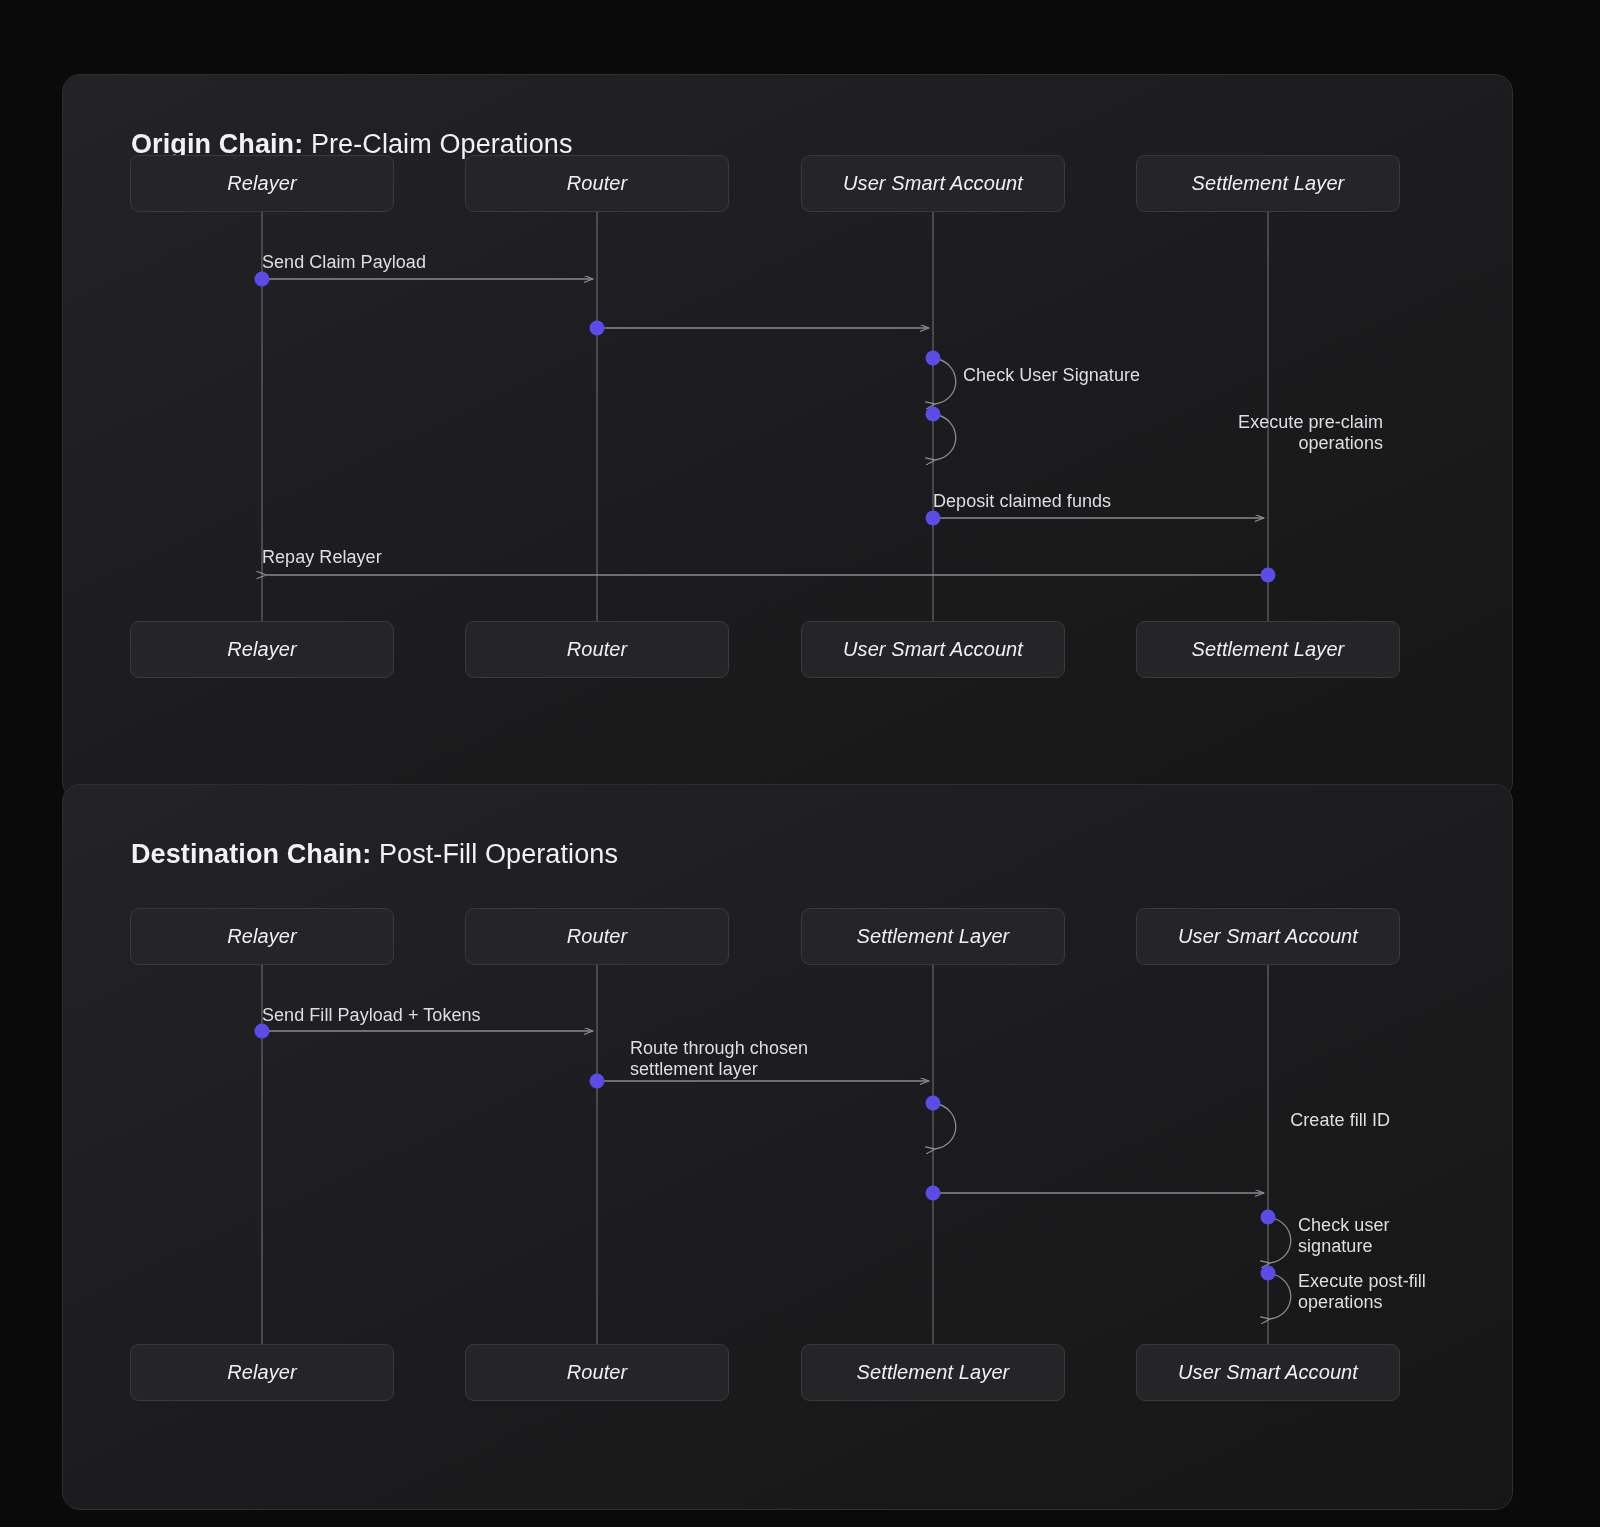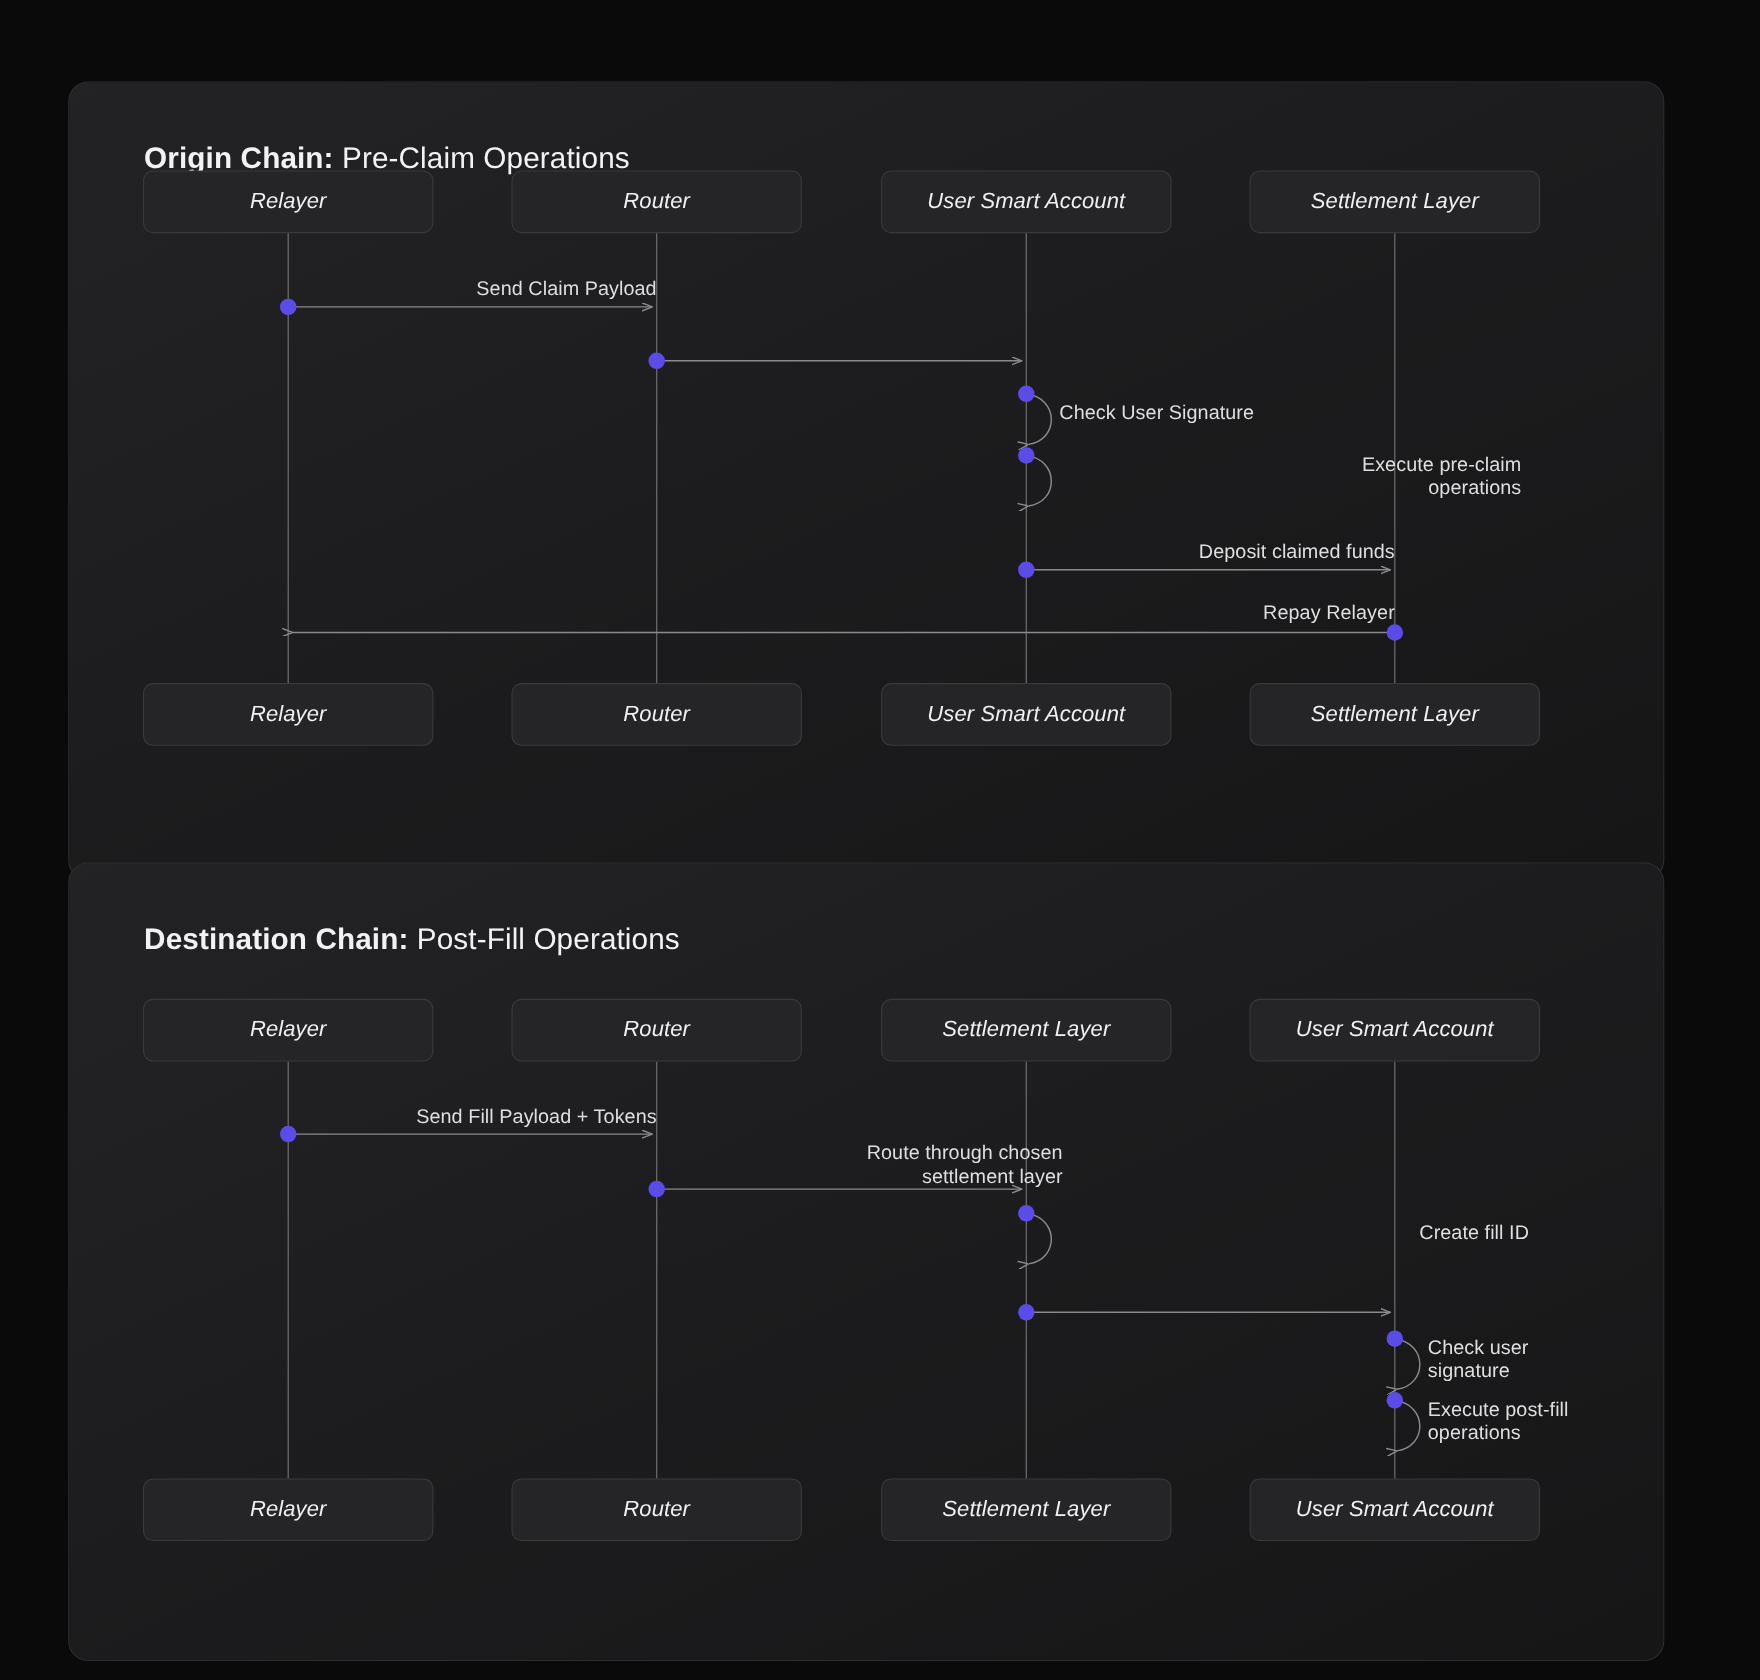--- a/index.html
+++ b/index.html
@@ -56,21 +56,21 @@
     white-space: nowrap;
     letter-spacing: .1px;
     font-style: italic;
   }
 
   .msg-label {
     position: absolute;
     font-size: 18px;
     line-height: 21px;
     color: #dfdfe2;
-    text-align: right;
+    text-align: left;
     white-space: pre-line;
     letter-spacing: .05px;
     pointer-events: none;
   }
   .msg-label.left-align { text-align: left; }
 
   svg.wires { position: absolute; left: 0; top: 0; width: 100%; height: 100%; overflow: visible; }
 </style>
 </head>
 <body>

